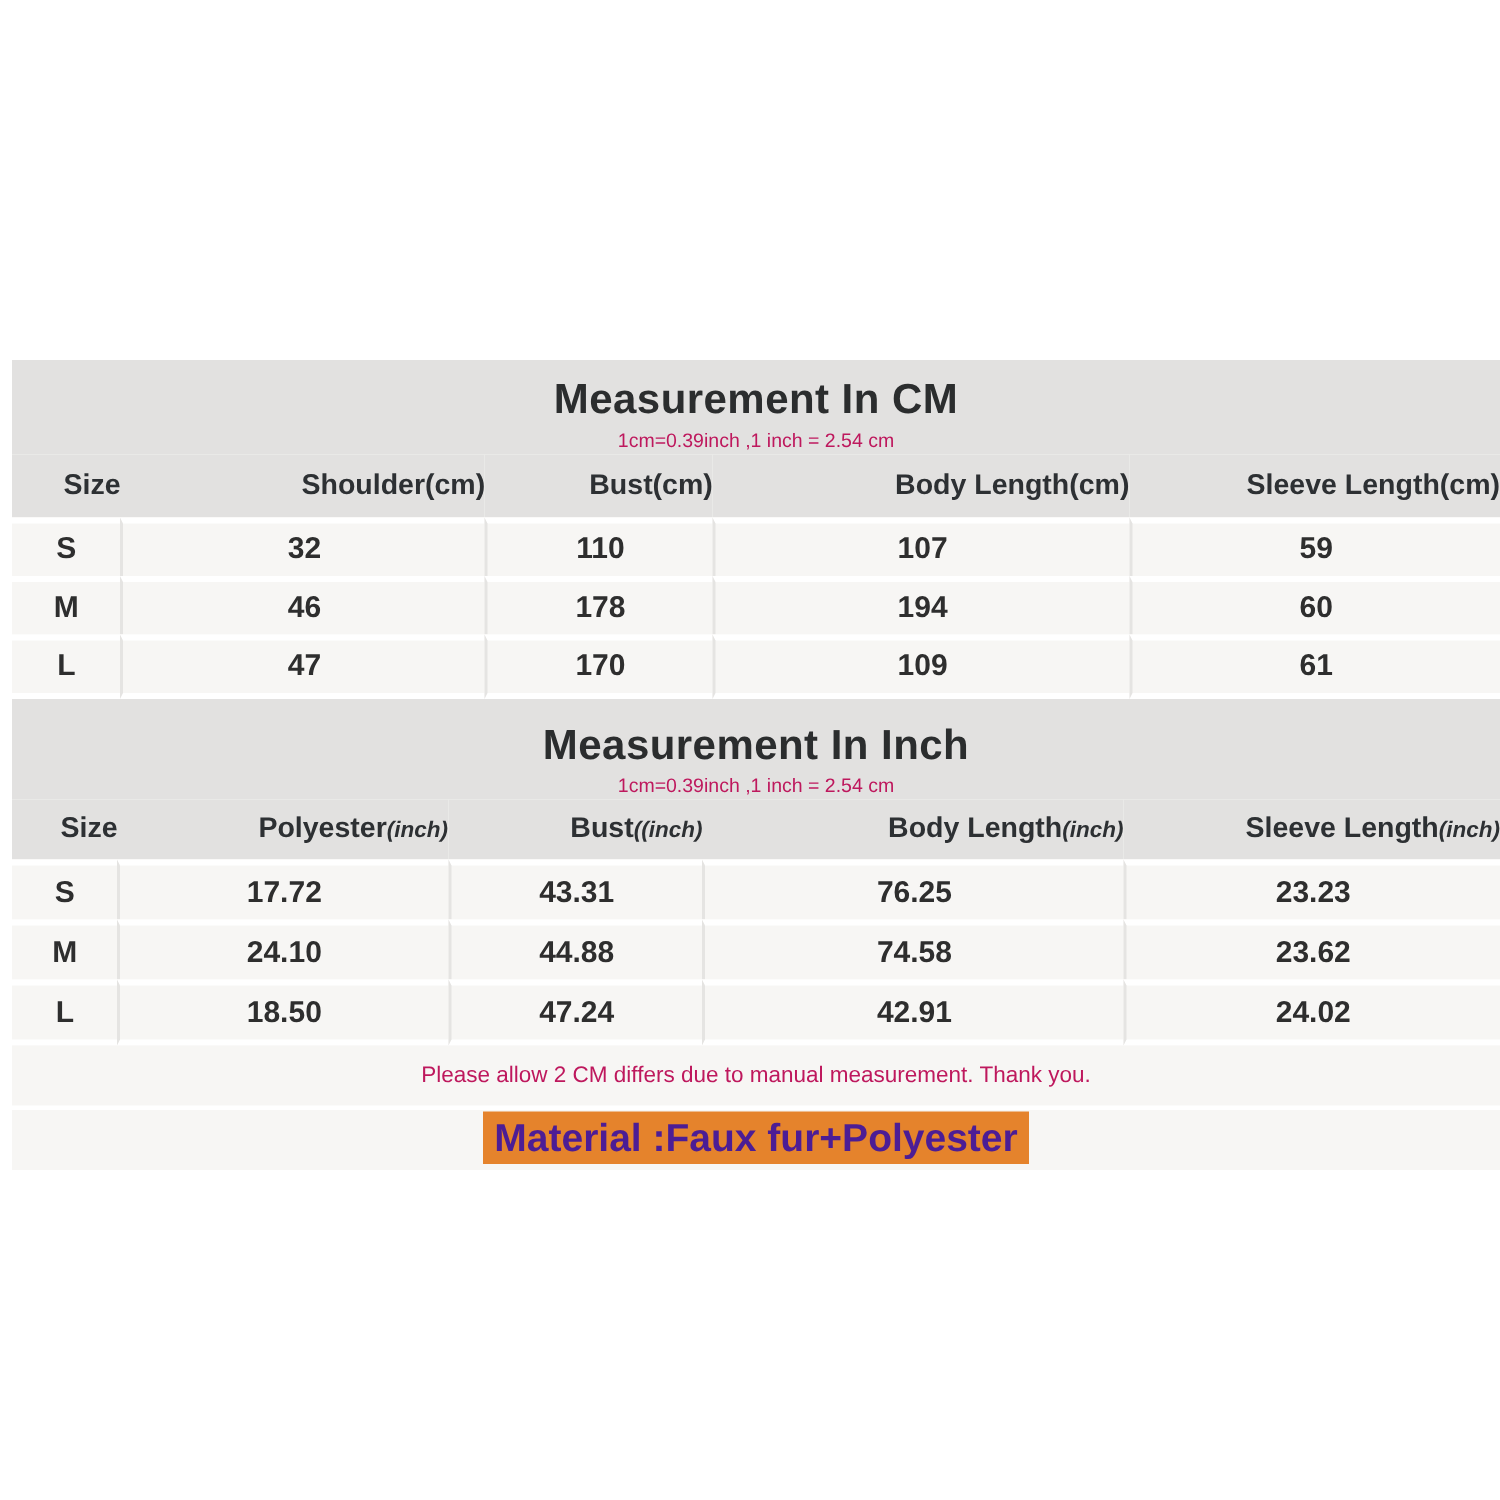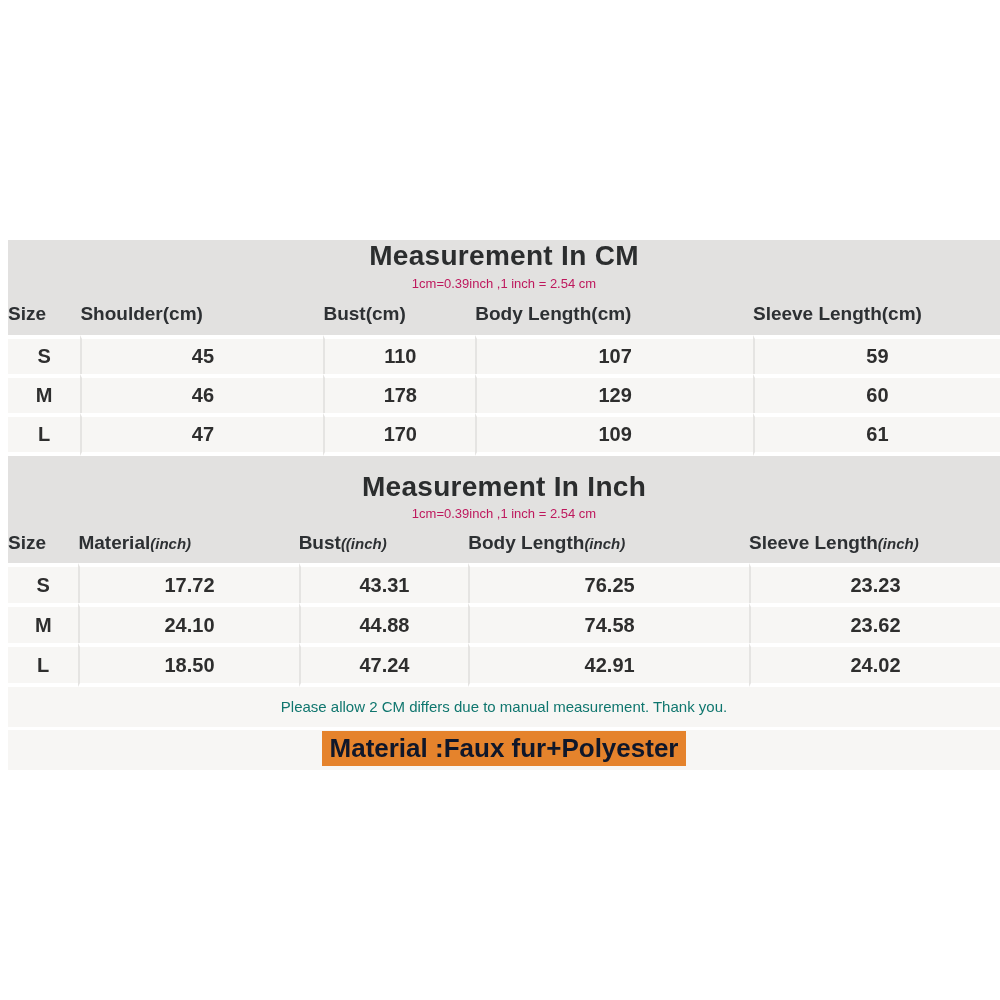--- a/index.html
+++ b/index.html
@@ -16,21 +16,21 @@
   .sheet {
     position: absolute;
     left: 8px;
     top: 240px;
     width: 992px;
   }
   .section-head {
     background: var(--section-header-bg, #e2e1e0);
     text-align: center;
   }
-  .section-head.cm { }
+  .section-head.cm { padding-top: 10px; }
   .section-head.inch { padding-top: 16px; }
   .table-title {
     margin: 0;
     font-size: 28px;
     line-height: 32px;
     font-weight: bold;
     color: #2b2d2e;
     letter-spacing: 0.3px;
   }
   .section-head.inch .table-title { line-height: 30px; }
@@ -44,21 +44,21 @@
     width: 100%;
     border-collapse: separate;
     border-spacing: 0;
     table-layout: fixed;
   }
   table.size-table thead th {
     background: var(--section-header-bg, #e2e1e0);
     font-size: 19px;
     font-weight: bold;
     color: #2d3033;
-    text-align: left;
+    text-align: right;
     height: 42px;
     padding: 0;
   }
   table.size-table.inch-tbl thead th { height: 40px; }
   table.size-table.unit-small thead th .unit {
     font-size: 15px;
     font-weight: bold;
     font-style: italic;
   }
   table.size-table tbody td {
@@ -72,33 +72,33 @@
     border-top: 4px solid #ffffff;
     border-left: 2px solid #e5e4e2;
   }
   table.size-table.inch-tbl tbody td { height: 36px; }
   table.size-table tbody td:first-child { border-left: none; }
   table.size-table tbody tr:last-child td { border-bottom: 4px solid #ffffff; }
   .note-row {
     background: var(--cell-bg, #f7f6f4);
     text-align: center;
     font-size: 15px;
-    color: #0f766e;
+    color: #be185d;
     padding: 11px 0 12px 0;
     border-bottom: 3px solid #ffffff;
   }
   .material-row {
     background: var(--cell-bg, #f7f6f4);
     text-align: center;
     padding: 1px 0 4px 0;
   }
   .material-highlight {
     display: inline-block;
     background: var(--material-highlight, #e5832c);
-    color: #0f172a;
+    color: #4c1d95;
     font-size: 26px;
     font-weight: bold;
     line-height: 32px;
     padding: 1px 8px 2px 8px;
   }
 </style>
 </head>
 <body>
 
 <div class="sheet">
@@ -121,30 +121,30 @@
             <th>Size</th>
             <th>Shoulder(cm)</th>
             <th>Bust(cm)</th>
             <th>Body Length(cm)</th>
             <th>Sleeve Length(cm)</th>
           </tr>
         </thead>
         <tbody>
           <tr>
             <td>S</td>
-            <td>45</td>
+            <td>32</td>
             <td>110</td>
             <td>107</td>
             <td>59</td>
           </tr>
           <tr>
             <td>M</td>
             <td>46</td>
             <td>178</td>
-            <td>129</td>
+            <td>194</td>
             <td>60</td>
           </tr>
           <tr>
             <td>L</td>
             <td>47</td>
             <td>170</td>
             <td>109</td>
             <td>61</td>
           </tr>
         </tbody>
@@ -160,21 +160,21 @@
       <colgroup>
         <col style="width:7.1%">
         <col style="width:22.2%">
         <col style="width:17.1%">
         <col style="width:28.3%">
         <col style="width:25.3%">
       </colgroup>
     <thead>
           <tr>
             <th>Size</th>
-            <th><span>Material</span><span class="unit">(inch)</span></th>
+            <th><span>Polyester</span><span class="unit">(inch)</span></th>
             <th><span>Bust</span><span class="unit">((inch)</span></th>
             <th><span>Body Length</span><span class="unit">(inch)</span></th>
             <th><span>Sleeve Length</span><span class="unit">(inch)</span></th>
           </tr>
         </thead>
         <tbody>
           <tr>
             <td>S</td>
             <td>17.72</td>
             <td>43.31</td>

